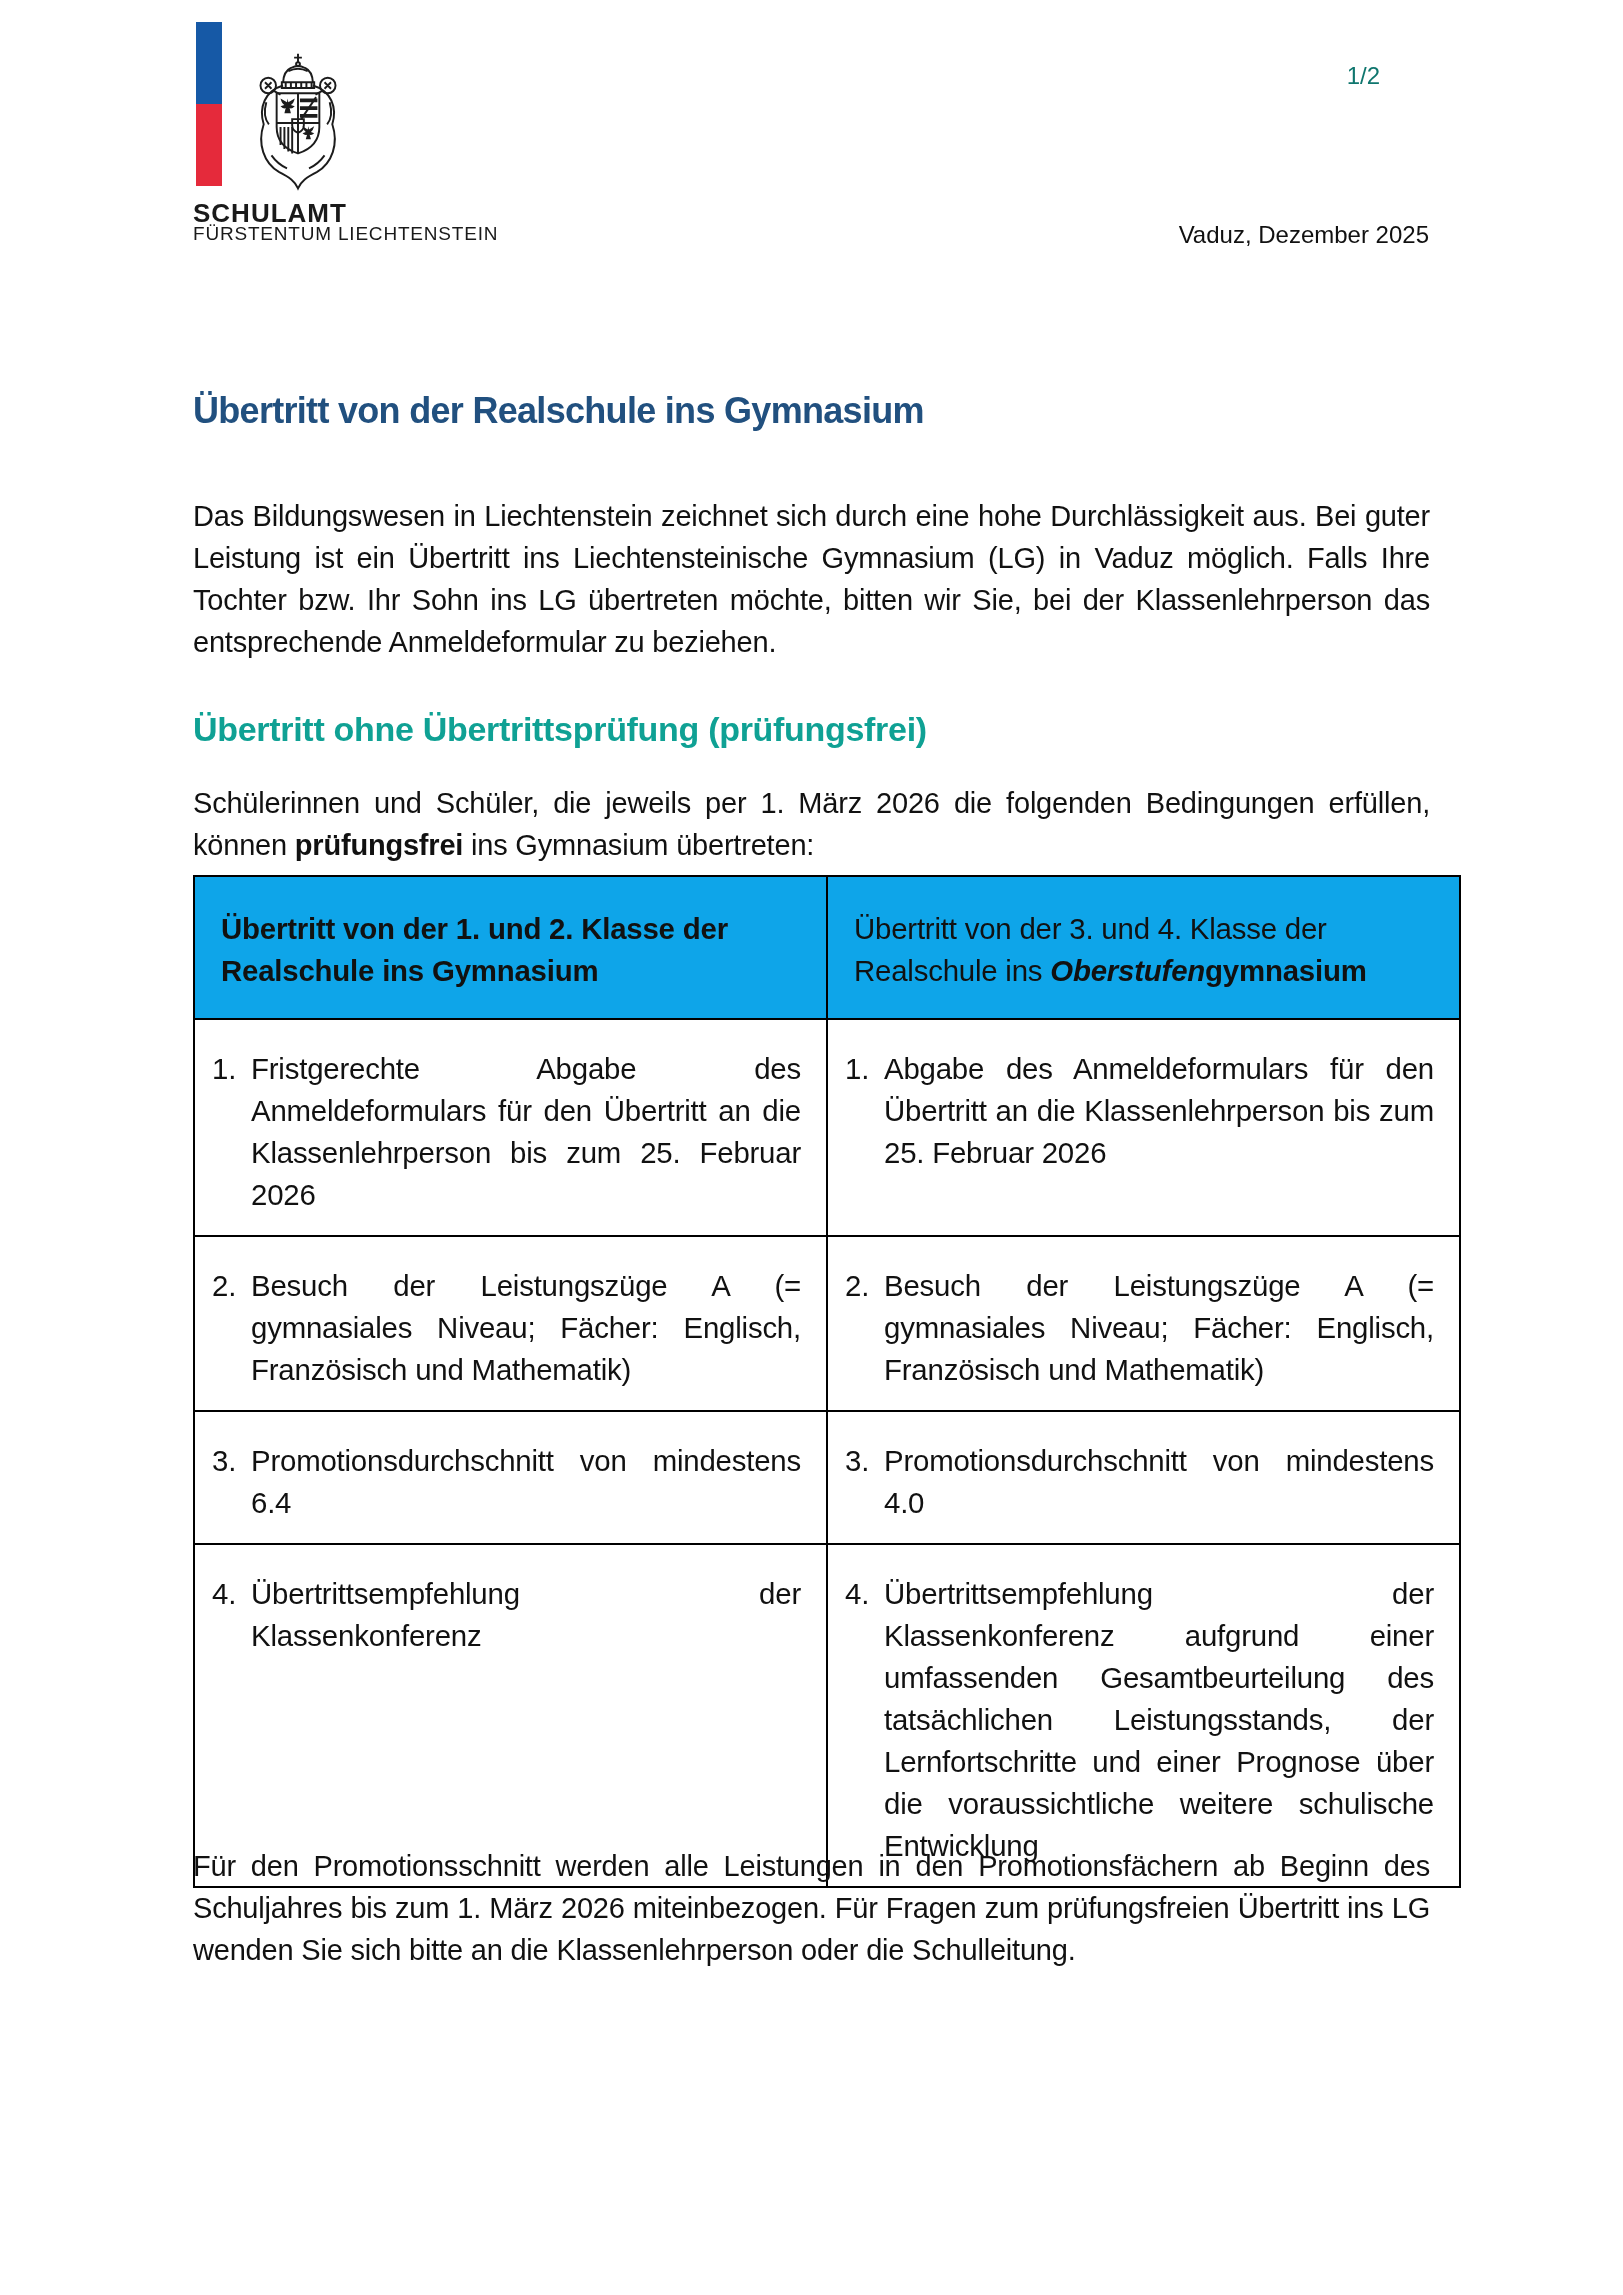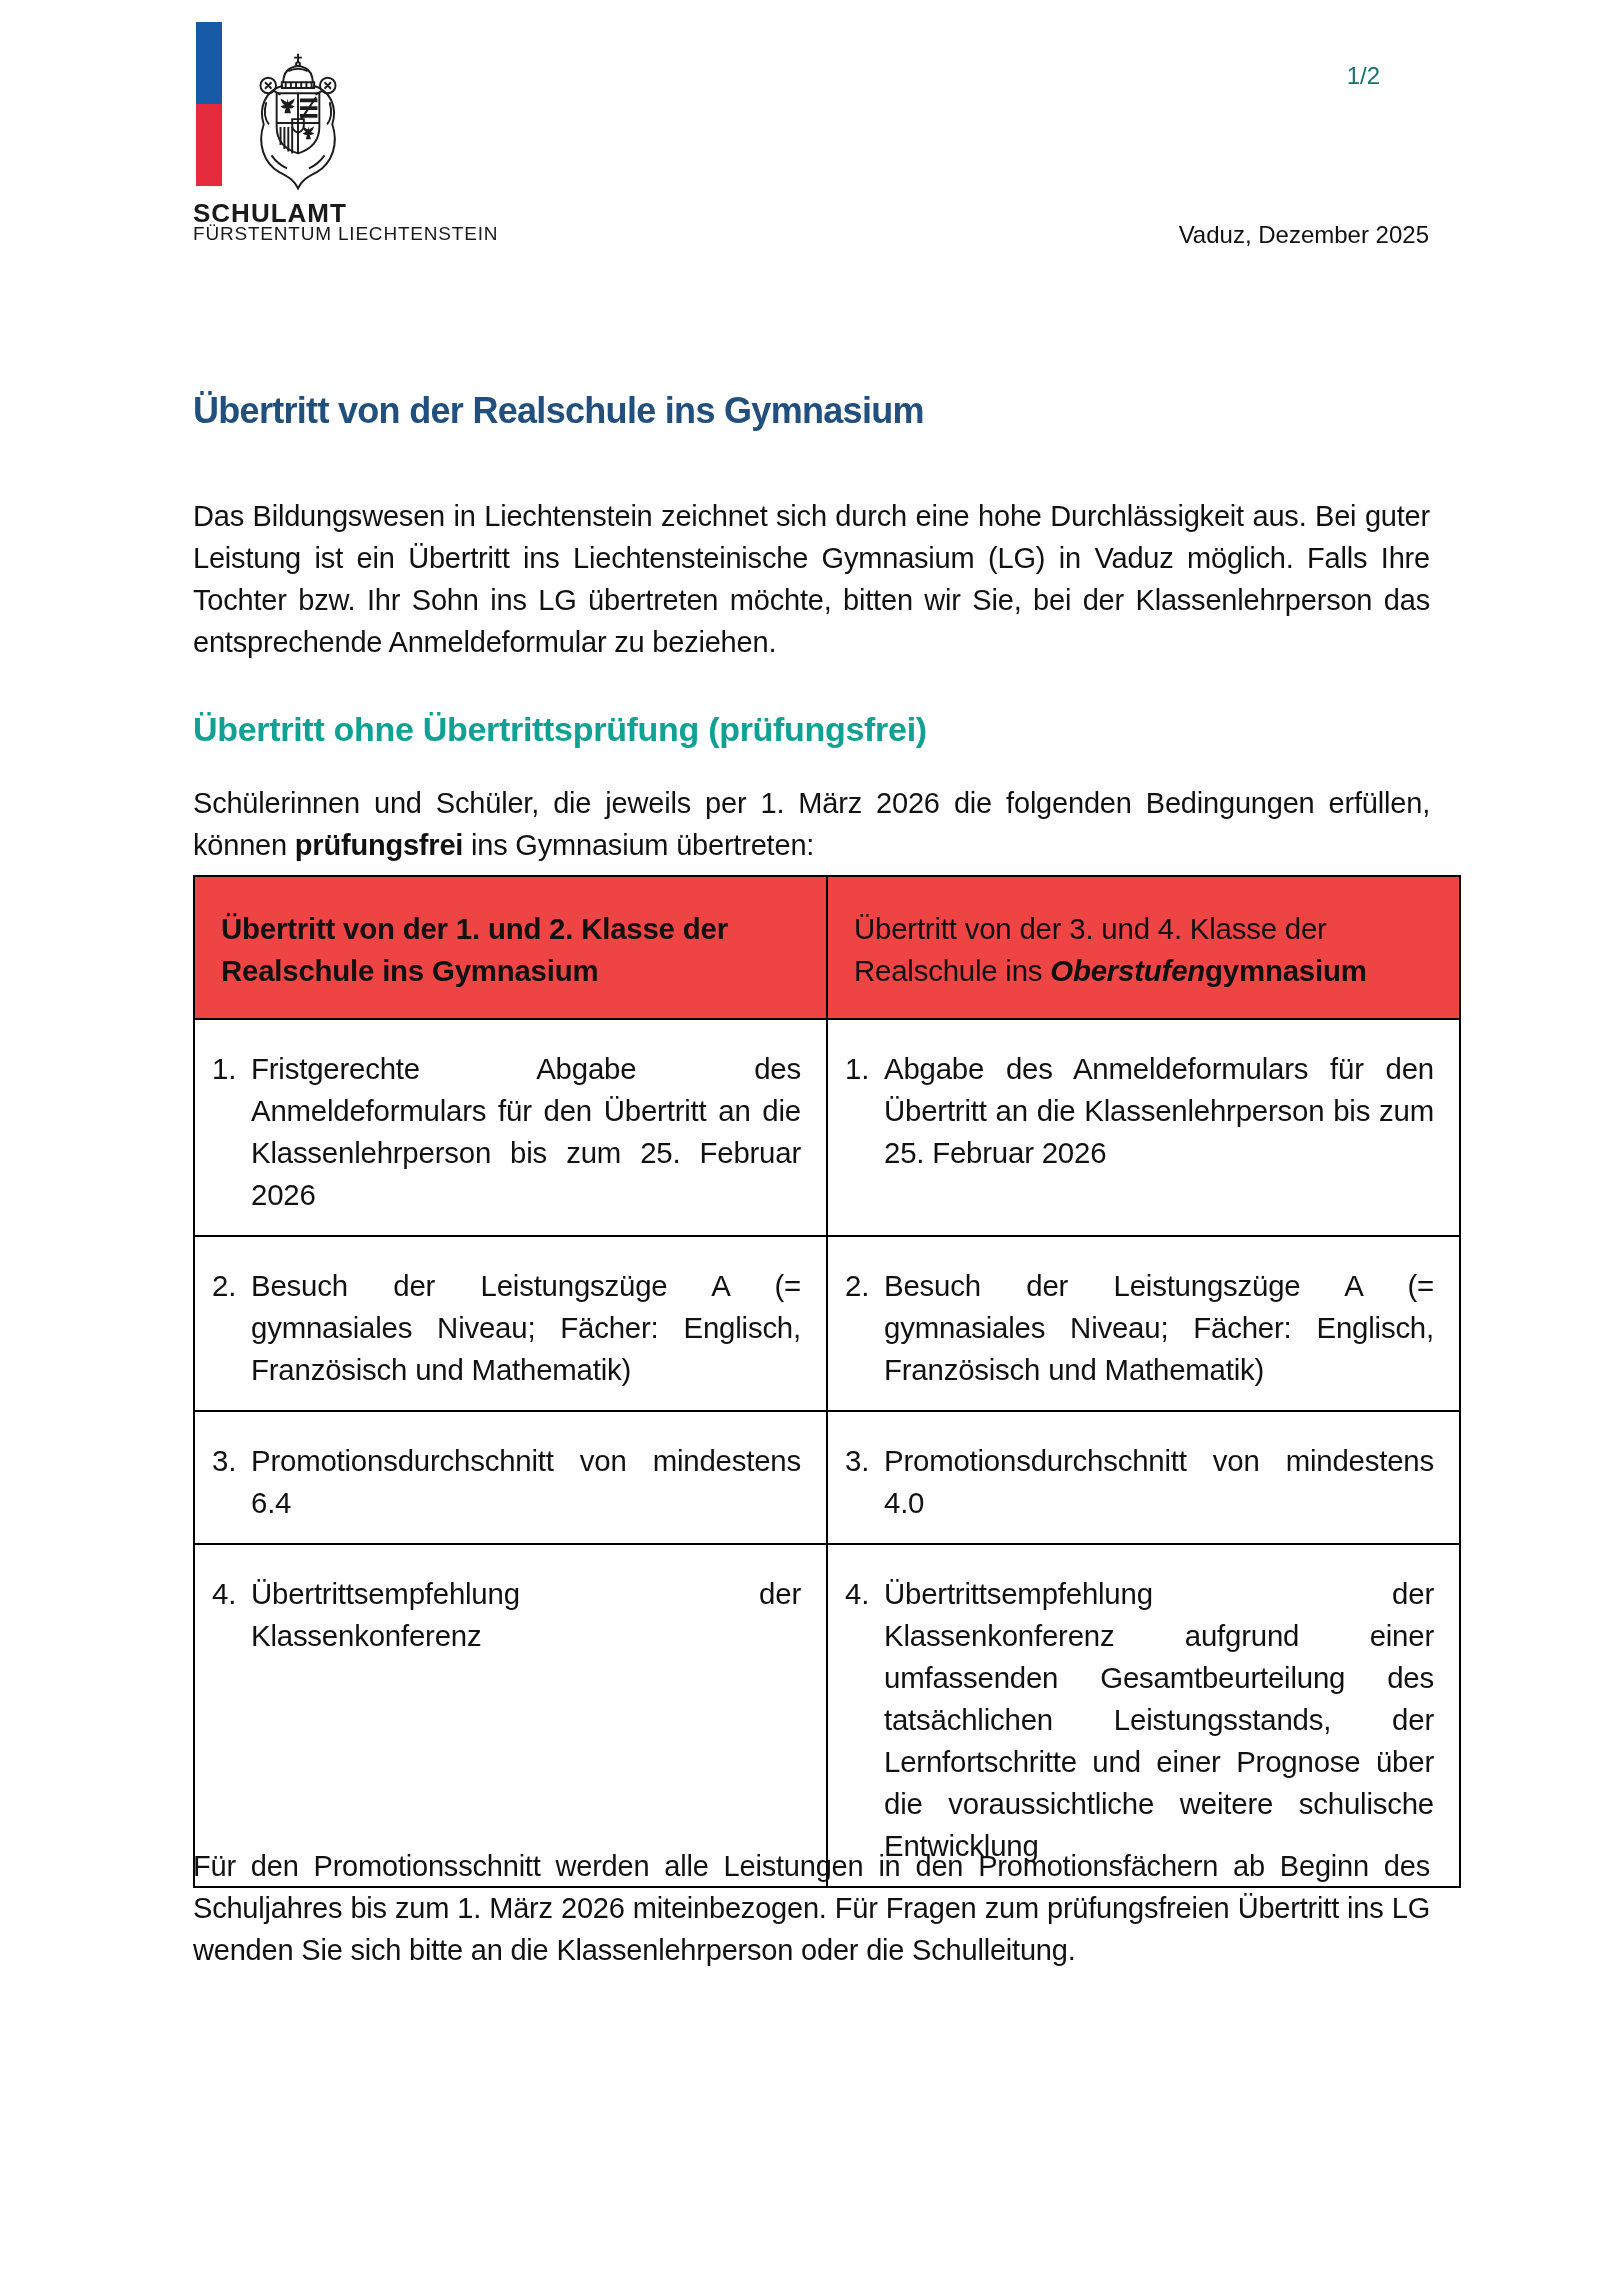--- a/index.html
+++ b/index.html
@@ -57,21 +57,21 @@
     border-collapse:collapse;table-layout:fixed;
   }
   .cond-table td,.cond-table th{
     border:2px solid #000;
     vertical-align:top;
     font-size:29.4px;line-height:42px;letter-spacing:-0.2px;
     padding:0;
   }
   .cond-table{border:2.6px solid #000;}
   .cond-table th{
-    background:#ef4444;
+    background:#0ea5e9;
     font-weight:700;text-align:left;
     padding:31px 26px 26px 26px;
     height:71px;
     margin-top:39px;
   }
   .cell-inner{display:flex;padding:27.5px 25px 19.6px 17px;}
   .cell-num{flex:0 0 39px;}
   .cell-text{flex:1;text-align:justify;}
   tr.row-1 td{height:133px;}
   tr.row-2 td{height:135px;}

